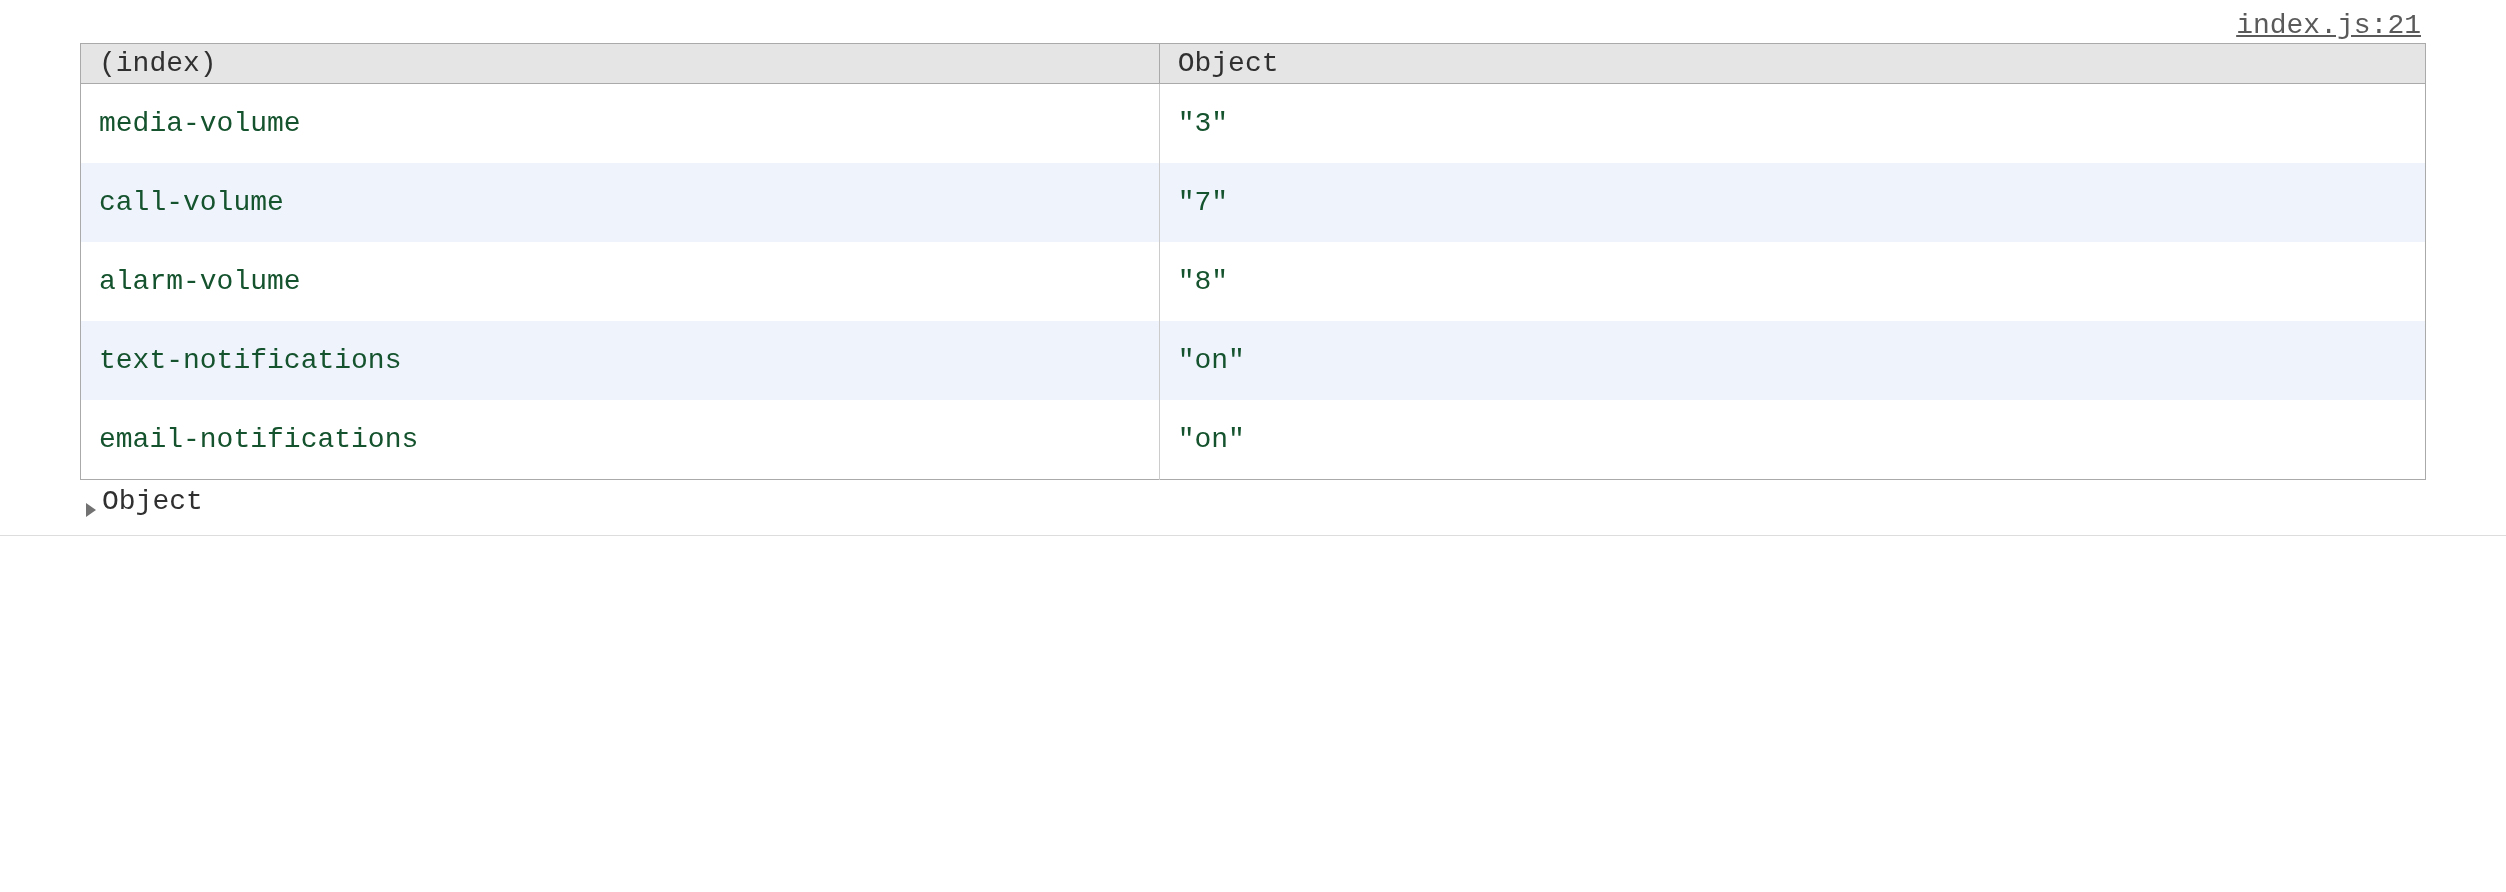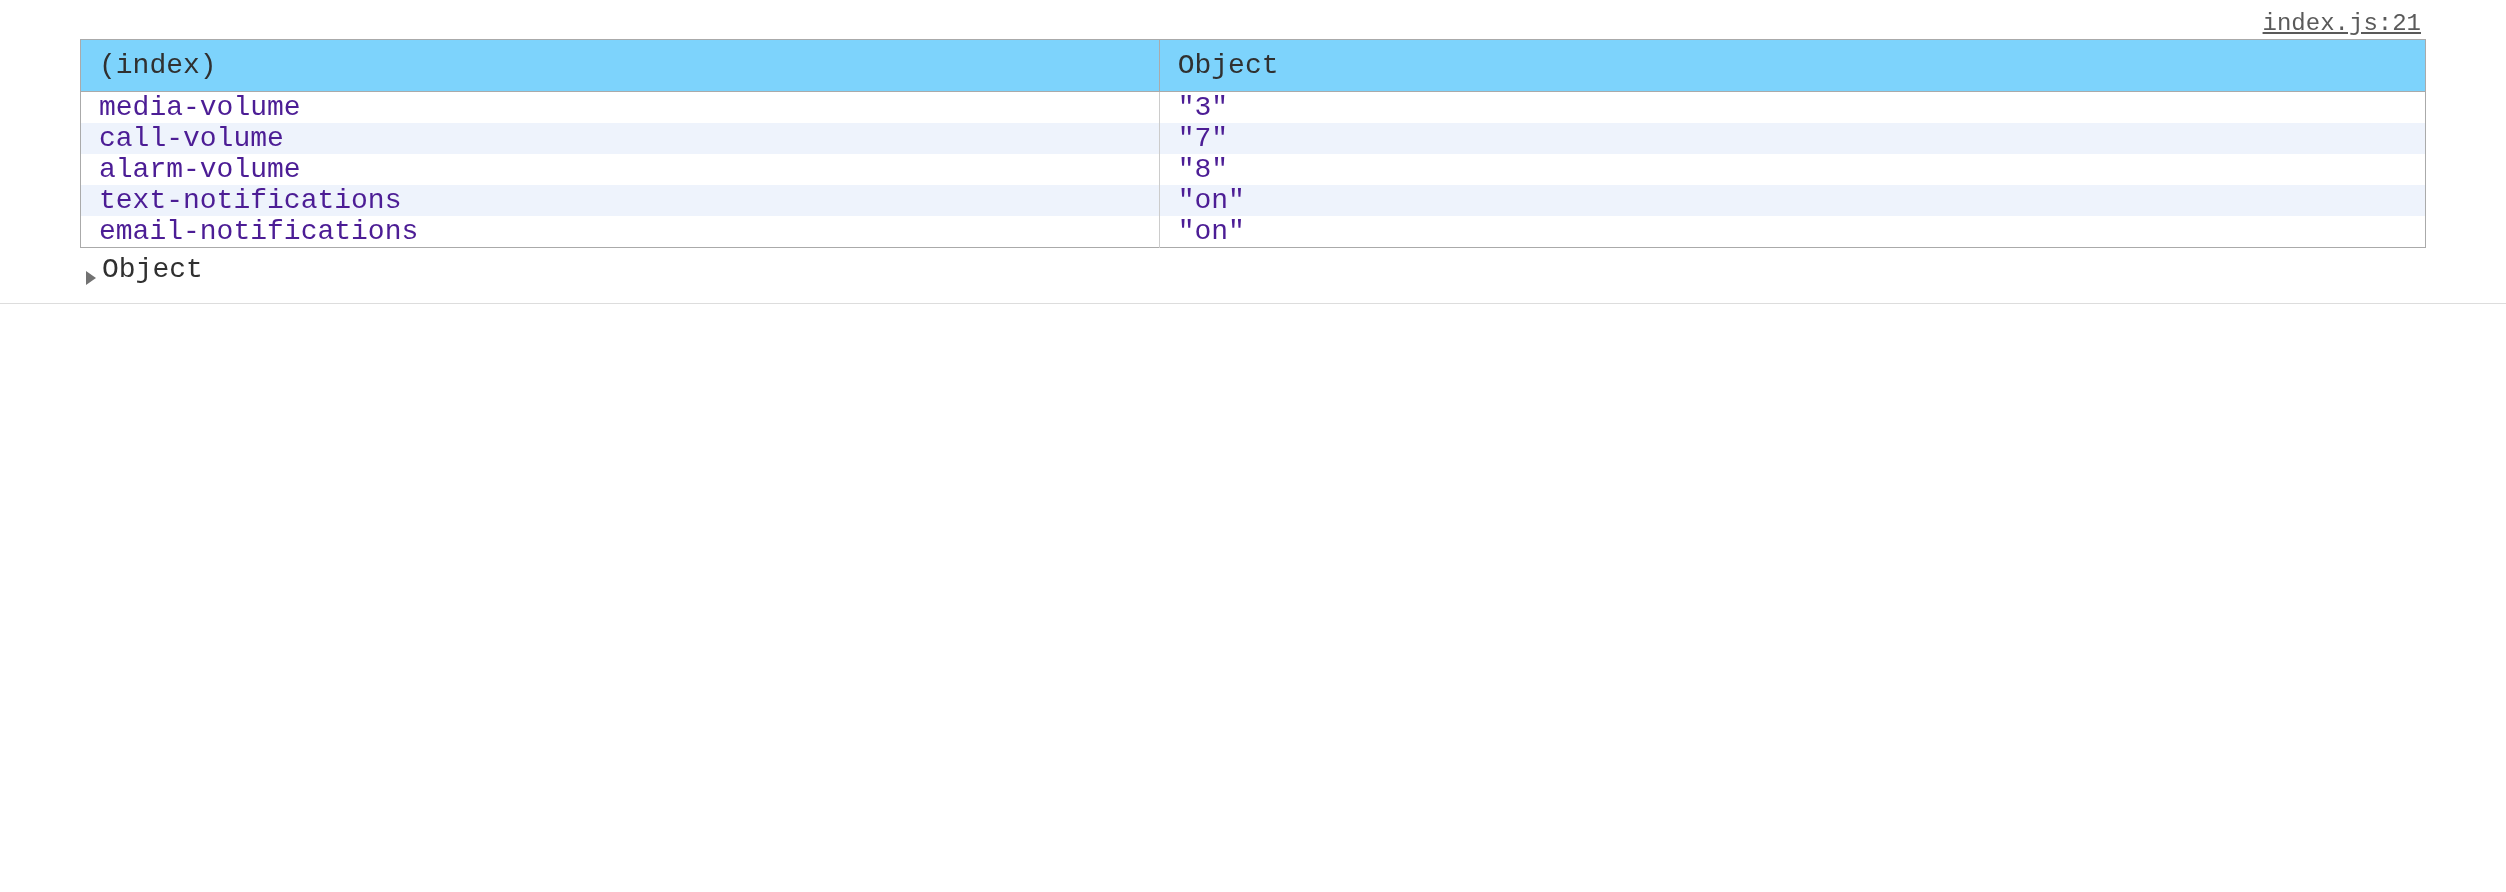--- a/index.html
+++ b/index.html
@@ -16,43 +16,43 @@
     .console-container {
       padding: 0 80px 0 80px;
     }
     .source-link {
       text-align: right;
       color: #5a5a5a;
       text-decoration: underline;
       cursor: pointer;
       padding-right: 5px;
       margin-bottom: 2px;
-      font-size: 24px;
+      font-size: 28px;
     }
     .console-table {
       width: 100%;
       border-collapse: collapse;
       border: 1px solid #aaaaaa;
       table-layout: fixed;
     }
     .console-table th {
-      background: #7dd3fc;
+      background: #e5e5e5;
       text-align: left;
-      padding: 10px 18px;
+      padding: 4px 18px;
       font-weight: normal;
       color: #303030;
       border-bottom: 1px solid #aaaaaa;
     }
     .console-table th:first-child {
       border-right: 1px solid #aaaaaa;
       width: 46%;
     }
     .console-table td {
-      padding: 0 18px;
-      color: #4c1d95;
+      padding: 24px 18px;
+      color: #14532d;
     }
     .console-table td:first-child {
       border-right: 1px solid #cccccc;
     }
     .console-table tbody tr:nth-child(even) {
       background: #eef3fc;
     }
     .console-table tbody tr:nth-child(odd) {
       background: #ffffff;
     }

